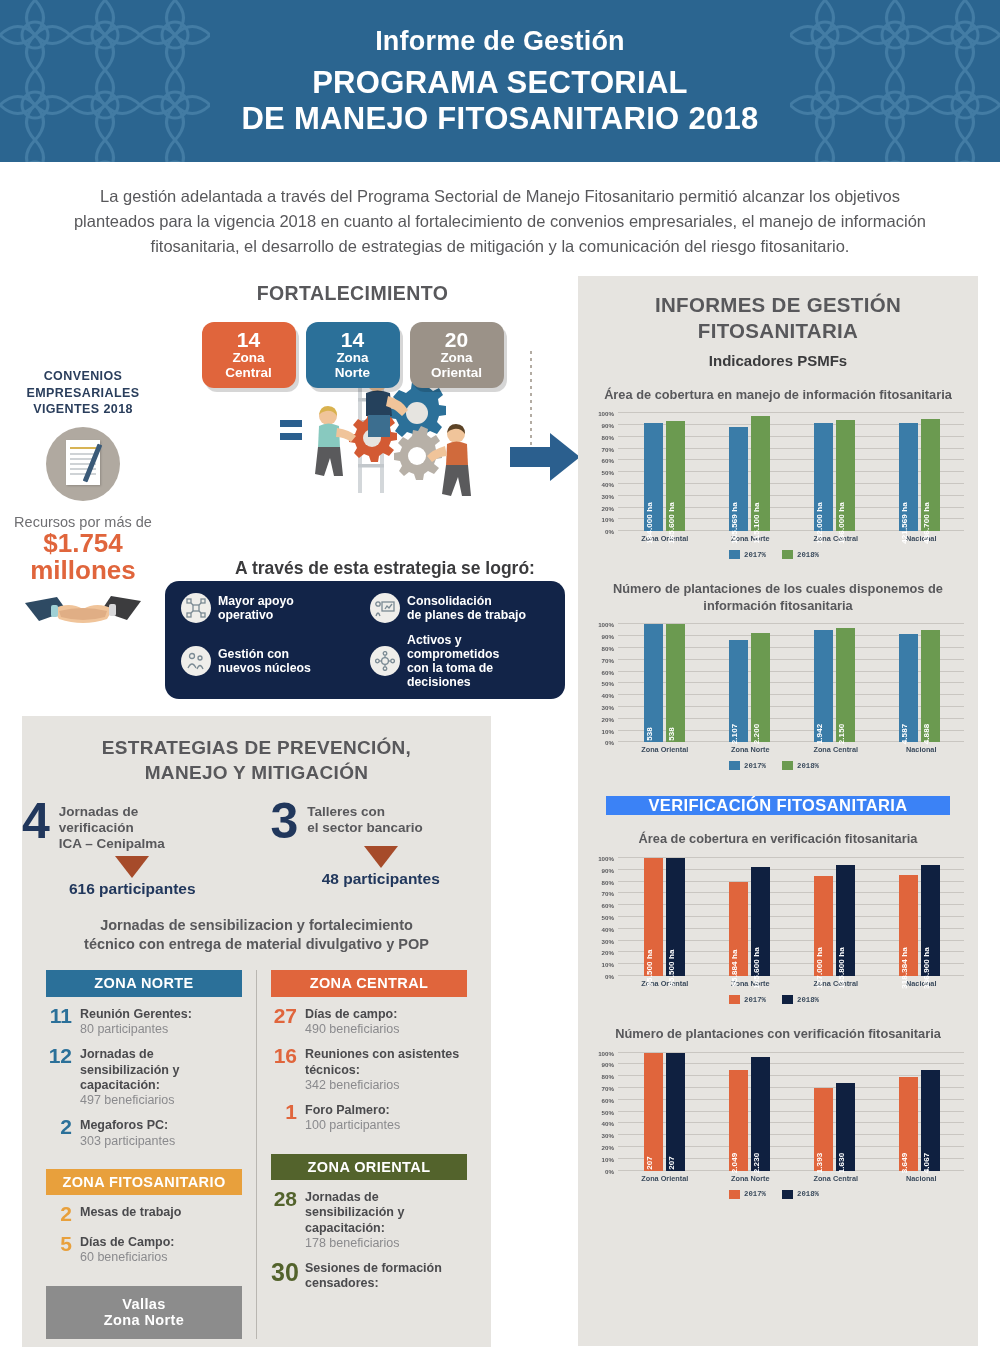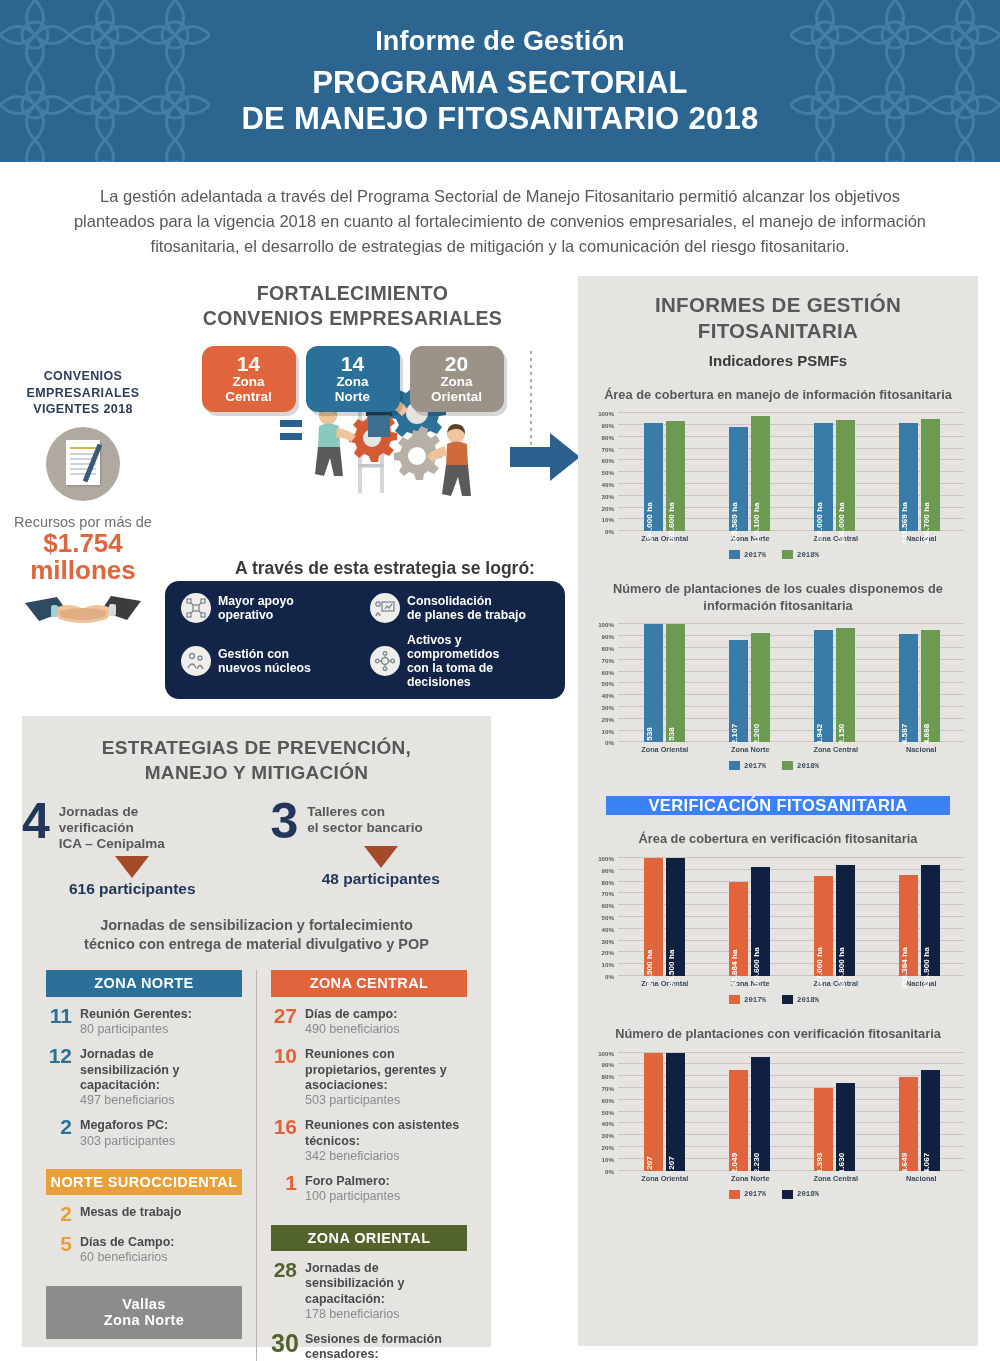--- a/index.html
+++ b/index.html
@@ -263,21 +263,20 @@
   </div>
 </div>
 
 <div class="intro">La gestión adelantada a través del Programa Sectorial de Manejo Fitosanitario permitió alcanzar los objetivos planteados para la vigencia 2018 en cuanto al fortalecimiento de convenios empresariales, el manejo de información fitosanitaria, el desarrollo de estrategias de mitigación y la comunicación del riesgo fitosanitario.</div>
 
 <div class="main">
 
   <div class="panel-conv">
     <div class="conv-title">
       <div>FORTALECIMIENTO</div>
-      <div>CONVENIOS EMPRESARIALES</div>
     </div>
 
     <div class="zone-cards">
       <div class="zone-card zc-central">
         <span class="num">14</span>
         <span class="lbl">Zona</span>
         <span class="lbl">Central</span>
       </div>
       <div class="zone-card zc-norte">
         <span class="num">14</span>
@@ -847,21 +846,21 @@
           </div>
           <div class="item">
             <div class="item-num c-norte">2</div>
             <div class="item-body">
               <div class="item-title">Megaforos PC:</div>
               <div class="item-sub">303 participantes</div>
             </div>
           </div>
         </div>
 
-        <div class="zone-banner zb-suroc" style="margin-top:20px">NORTE SUROCCIDENTAL</div>
+        <div class="zone-banner zb-suroc" style="margin-top:20px">ZONA FITOSANITARIO</div>
         <div>
           <div class="item">
             <div class="item-num c-suroc">2</div>
             <div class="item-body">
               <div class="item-title">Mesas de trabajo</div>
               <div class="item-sub"></div>
             </div>
           </div>
           <div class="item">
             <div class="item-num c-suroc">5</div>
@@ -882,27 +881,20 @@
         <div class="zone-banner zb-central">ZONA CENTRAL</div>
         <div>
           <div class="item">
             <div class="item-num c-central">27</div>
             <div class="item-body">
               <div class="item-title">Días de campo:</div>
               <div class="item-sub">490 beneficiarios</div>
             </div>
           </div>
           <div class="item">
-            <div class="item-num c-central">10</div>
-            <div class="item-body">
-              <div class="item-title">Reuniones con propietarios, gerentes y asociaciones:</div>
-              <div class="item-sub">503 participantes</div>
-            </div>
-          </div>
-          <div class="item">
             <div class="item-num c-central">16</div>
             <div class="item-body">
               <div class="item-title">Reuniones con asistentes técnicos:</div>
               <div class="item-sub">342 beneficiarios</div>
             </div>
           </div>
           <div class="item">
             <div class="item-num c-central">1</div>
             <div class="item-body">
               <div class="item-title">Foro Palmero:</div>

